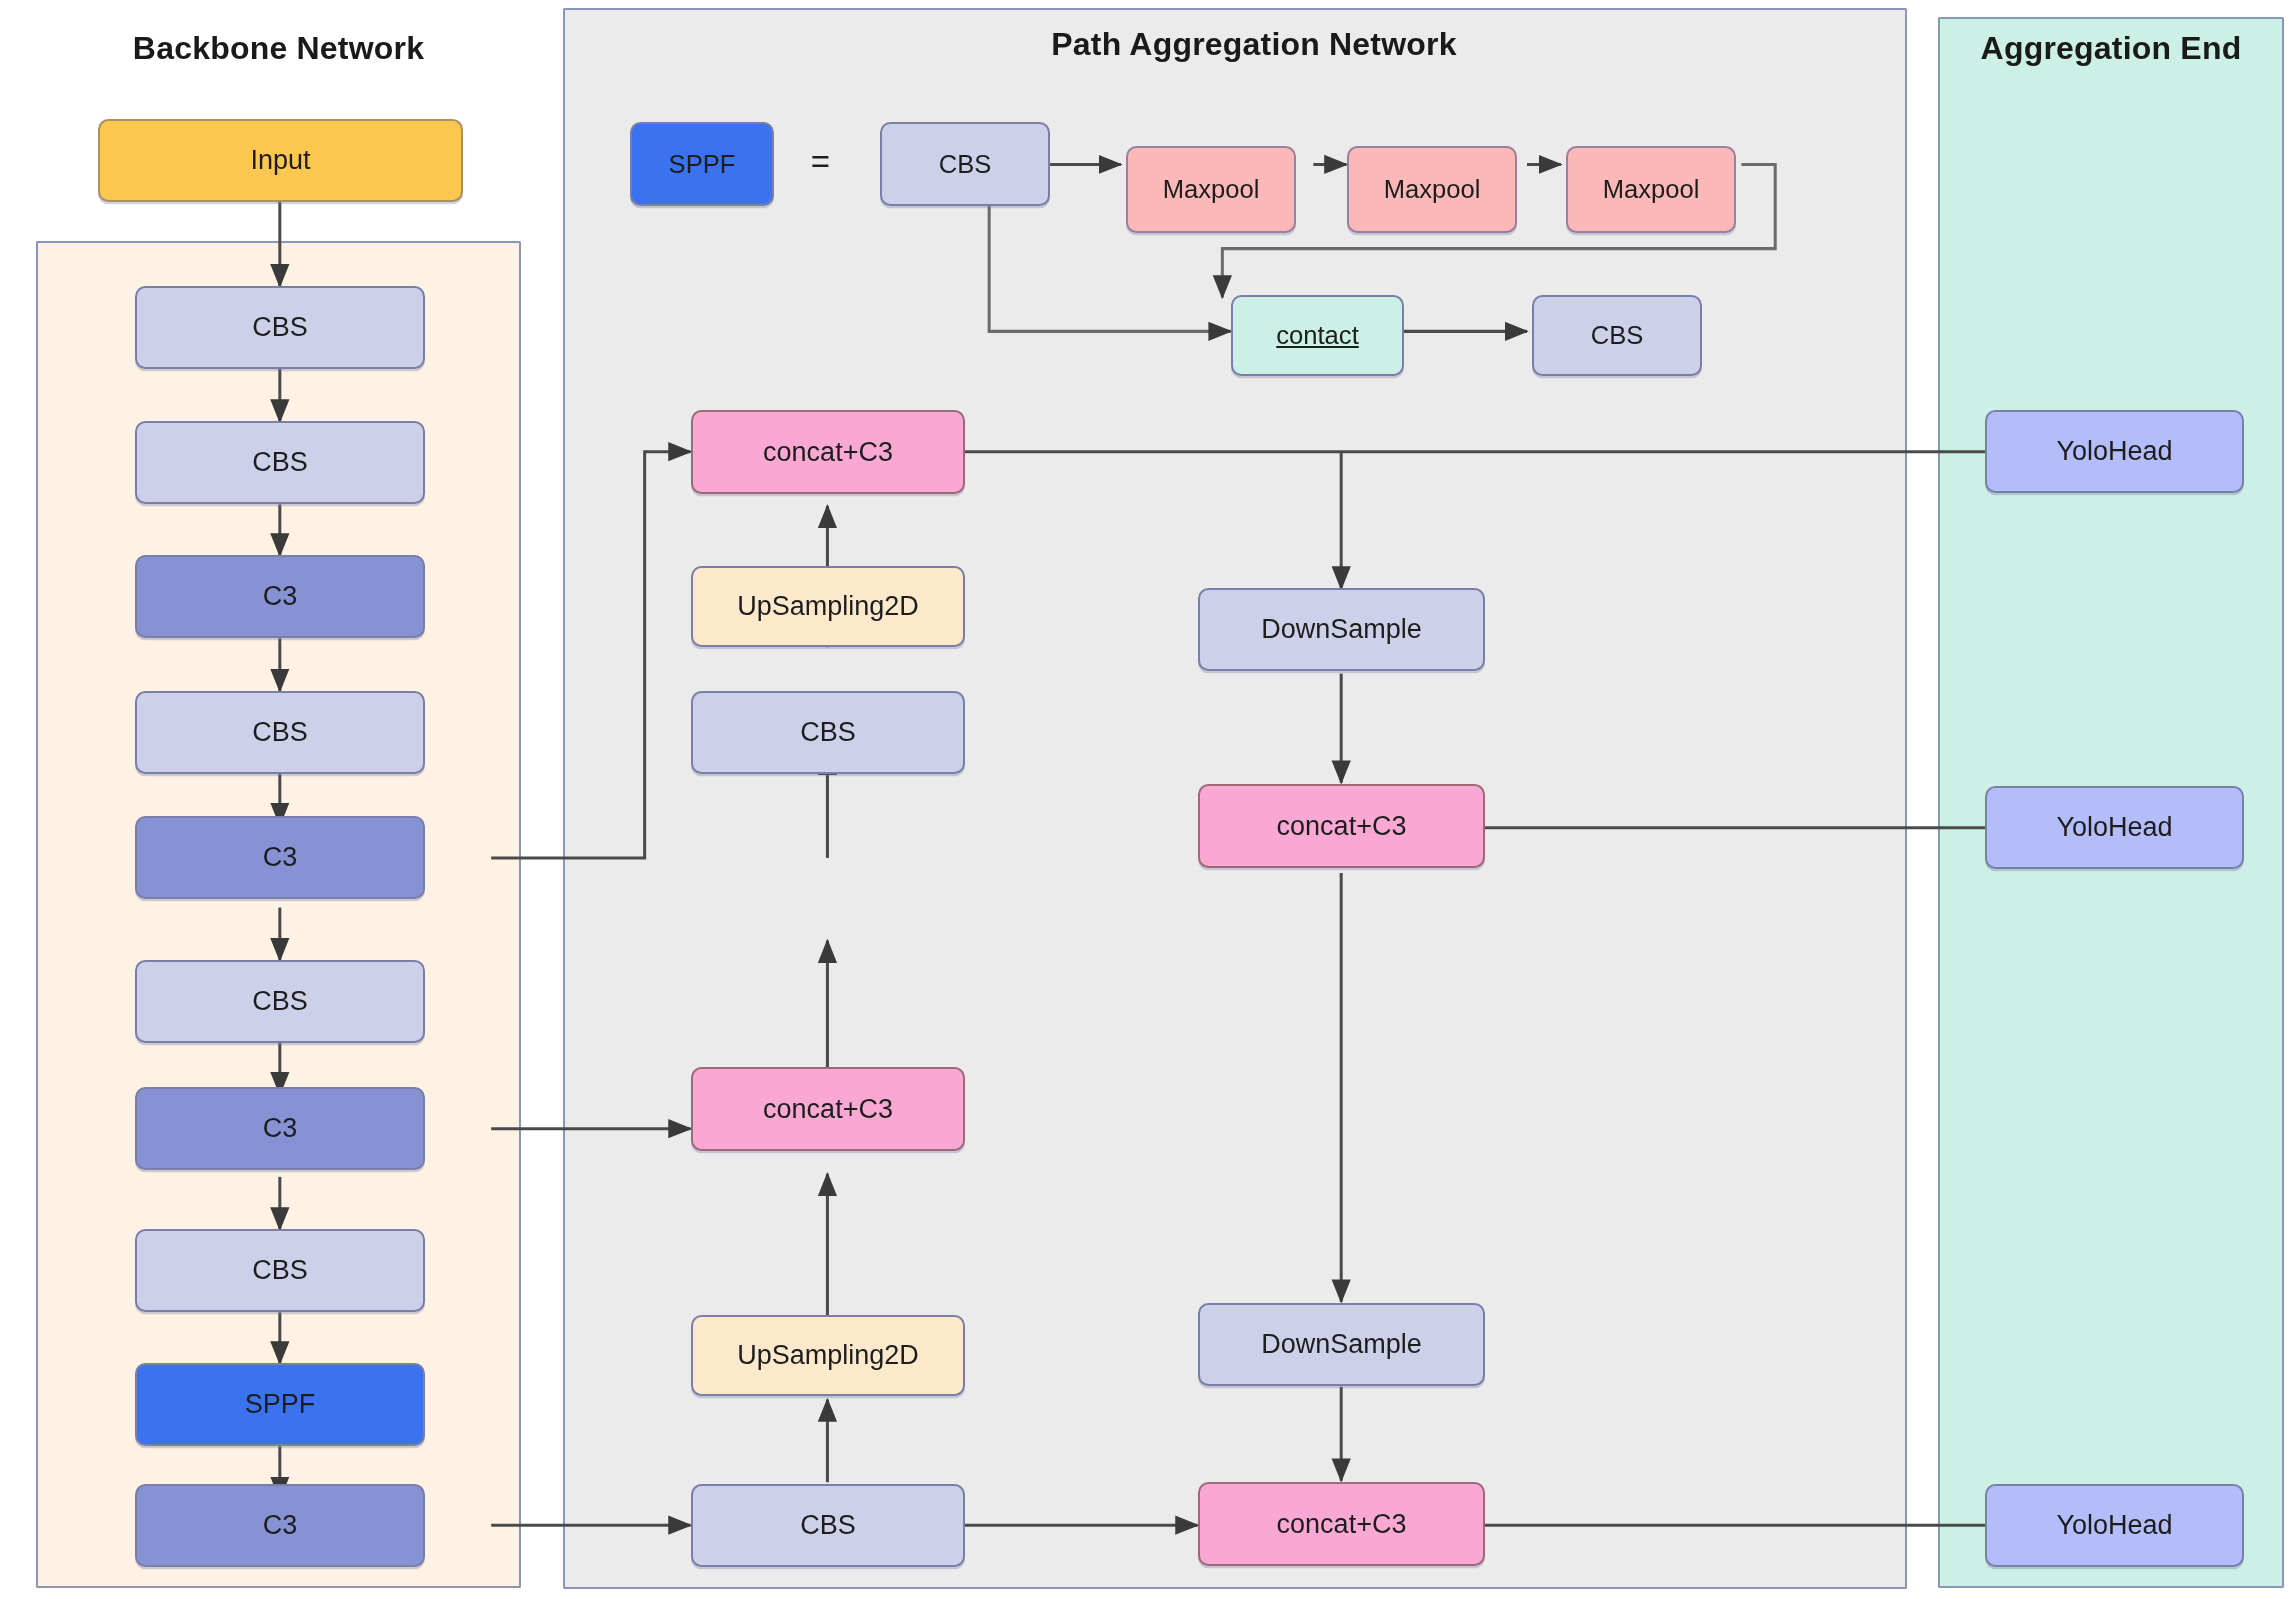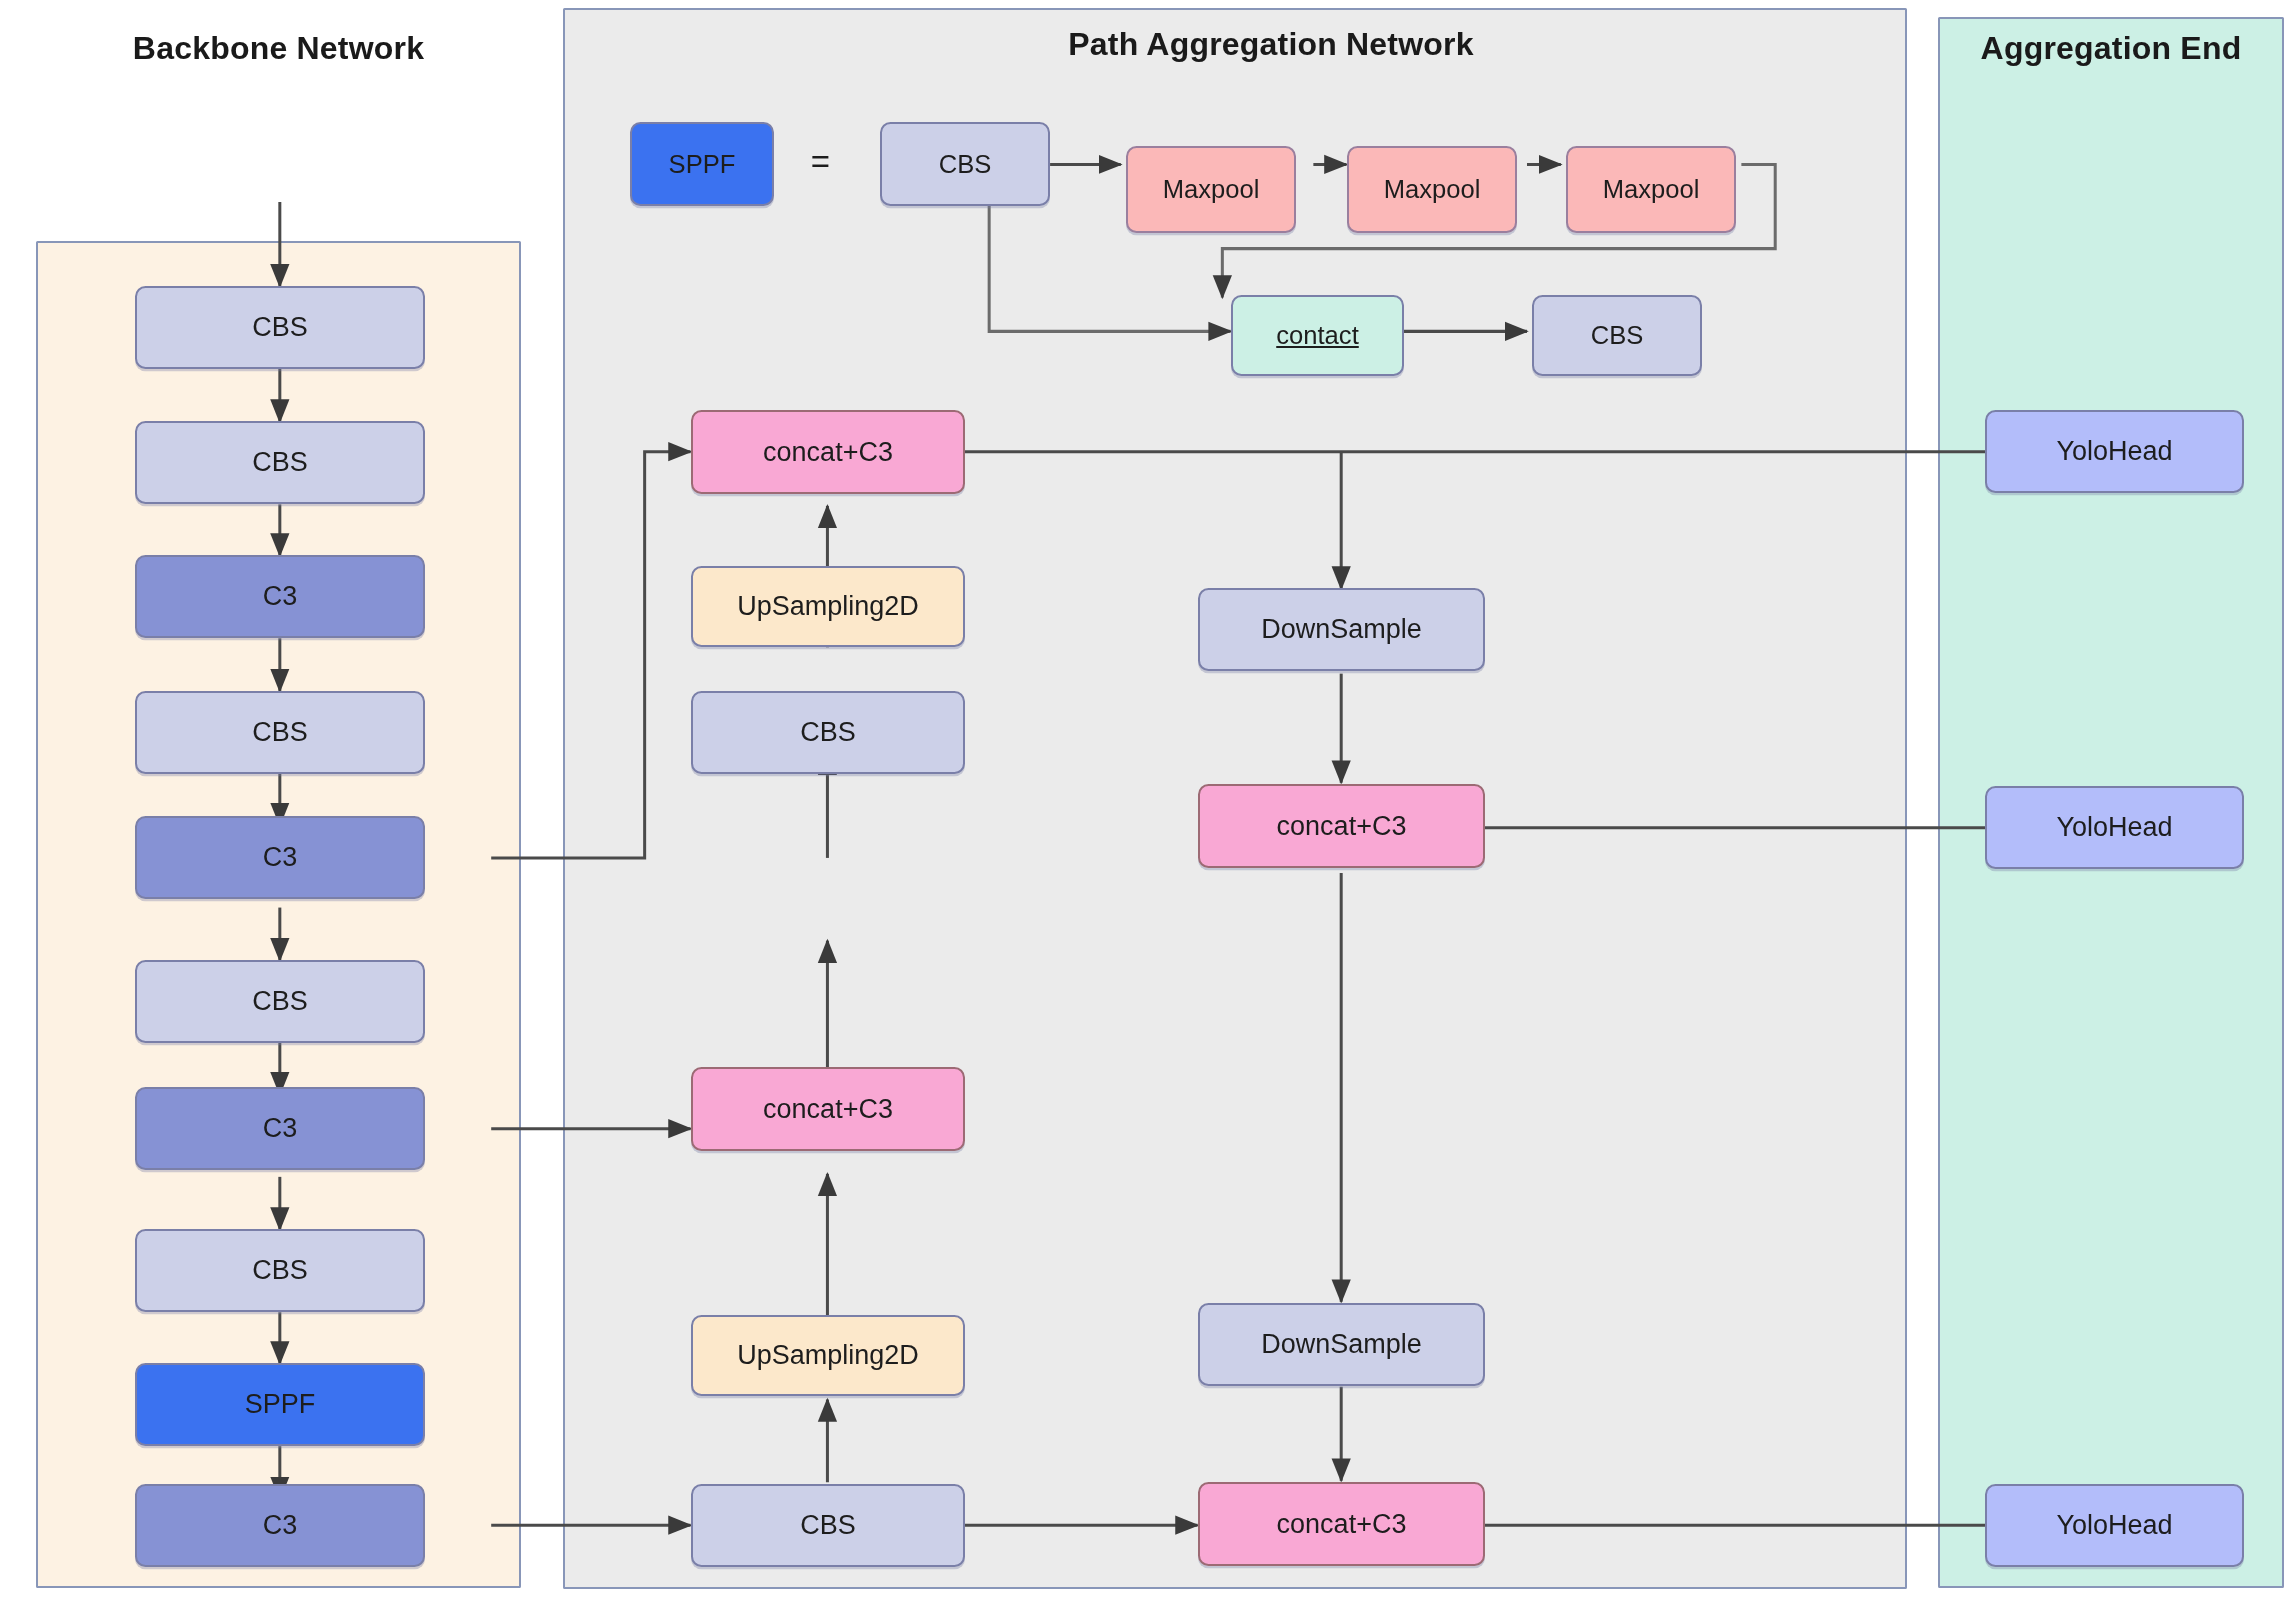--- a/index.html
+++ b/index.html
@@ -14,21 +14,21 @@
   #grp-backbone-box{left:36px;top:241px;width:485px;height:1347px;
          background:#fdf2e3;}
   #grp-pan{left:563px;top:7.5px;width:1344px;height:1581px;
          background:#ebebeb;}
   #grp-pred{left:1938px;top:16.6px;width:346px;height:1571px;
          background:#ccf0e5;}
 
   .group-title{position:absolute;font-weight:bold;font-size:32px;color:#1a1a1a;
         letter-spacing:0.2px;white-space:nowrap;text-align:center;}
   #title-backbone{left:0px;top:30px;width:557px;}
-  #title-pan{left:553px;top:26px;width:1436px;}
+  #title-pan{left:536px;top:26px;width:1436px;}
   #title-pred{left:1938px;top:30px;width:346px;}
 
   
   .node{position:absolute;box-sizing:border-box;border:2.3px solid #7a7fa8;
         border-radius:10.5px;display:flex;align-items:center;justify-content:center;
         font-size:27px;color:#1d1d1d;white-space:nowrap;
         box-shadow:0 2.3px 0 rgba(120,125,165,.35);}
   .n-cbs{background:#ccd0e8;}
   .n-c3{background:#8692d4;}
   .n-sppf{background:#3b72f0;}
@@ -110,20 +110,21 @@
       <path d="M1783,1160 L1783,1730"></path>
 
       <path d="M1783,1843 L1783,1968"></path>
 
       <path d="M1282,2027 L1592,2027"></path>
 
       <path d="M1970,2027 L2710,2027"></path>
     </g>
   </svg>
 
+  <div class="node n-input" style="left:98px;top:119px;width:365px;height:83px;">Input</div>
 
   <div class="node n-cbs" style="left:135px;top:286px;width:290px;height:83px;">CBS</div>
   <div class="node n-cbs" style="left:135px;top:421px;width:290px;height:83px;">CBS</div>
   <div class="node n-c3" style="left:135px;top:555px;width:290px;height:83px;">C3</div>
   <div class="node n-cbs" style="left:135px;top:691px;width:290px;height:83px;">CBS</div>
   <div class="node n-c3" style="left:135px;top:816px;width:290px;height:83px;">C3</div>
   <div class="node n-cbs" style="left:135px;top:960px;width:290px;height:83px;">CBS</div>
   <div class="node n-c3" style="left:135px;top:1087px;width:290px;height:83px;">C3</div>
   <div class="node n-cbs" style="left:135px;top:1229px;width:290px;height:83px;">CBS</div>
   <div class="node n-sppf" style="left:135px;top:1363px;width:290px;height:83px;">SPPF</div>

